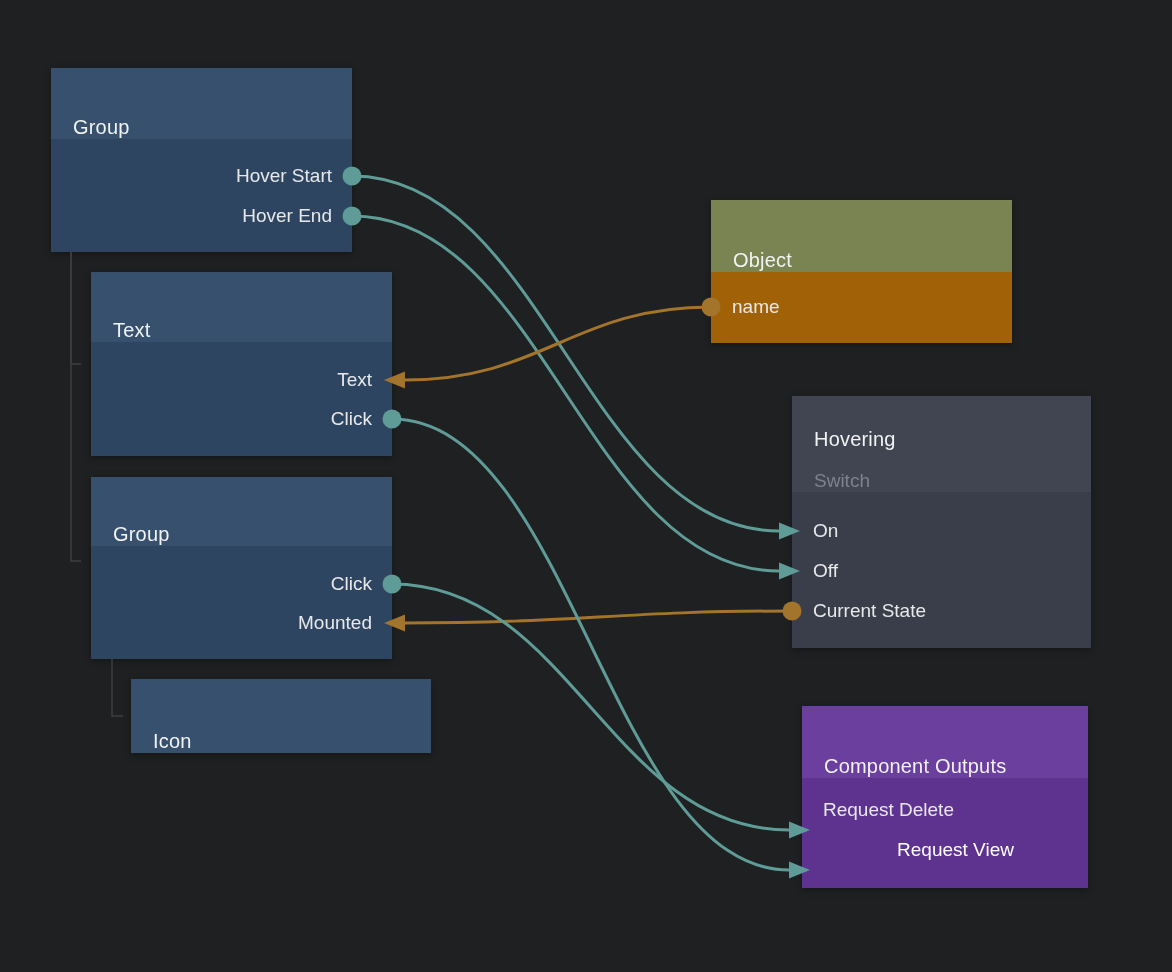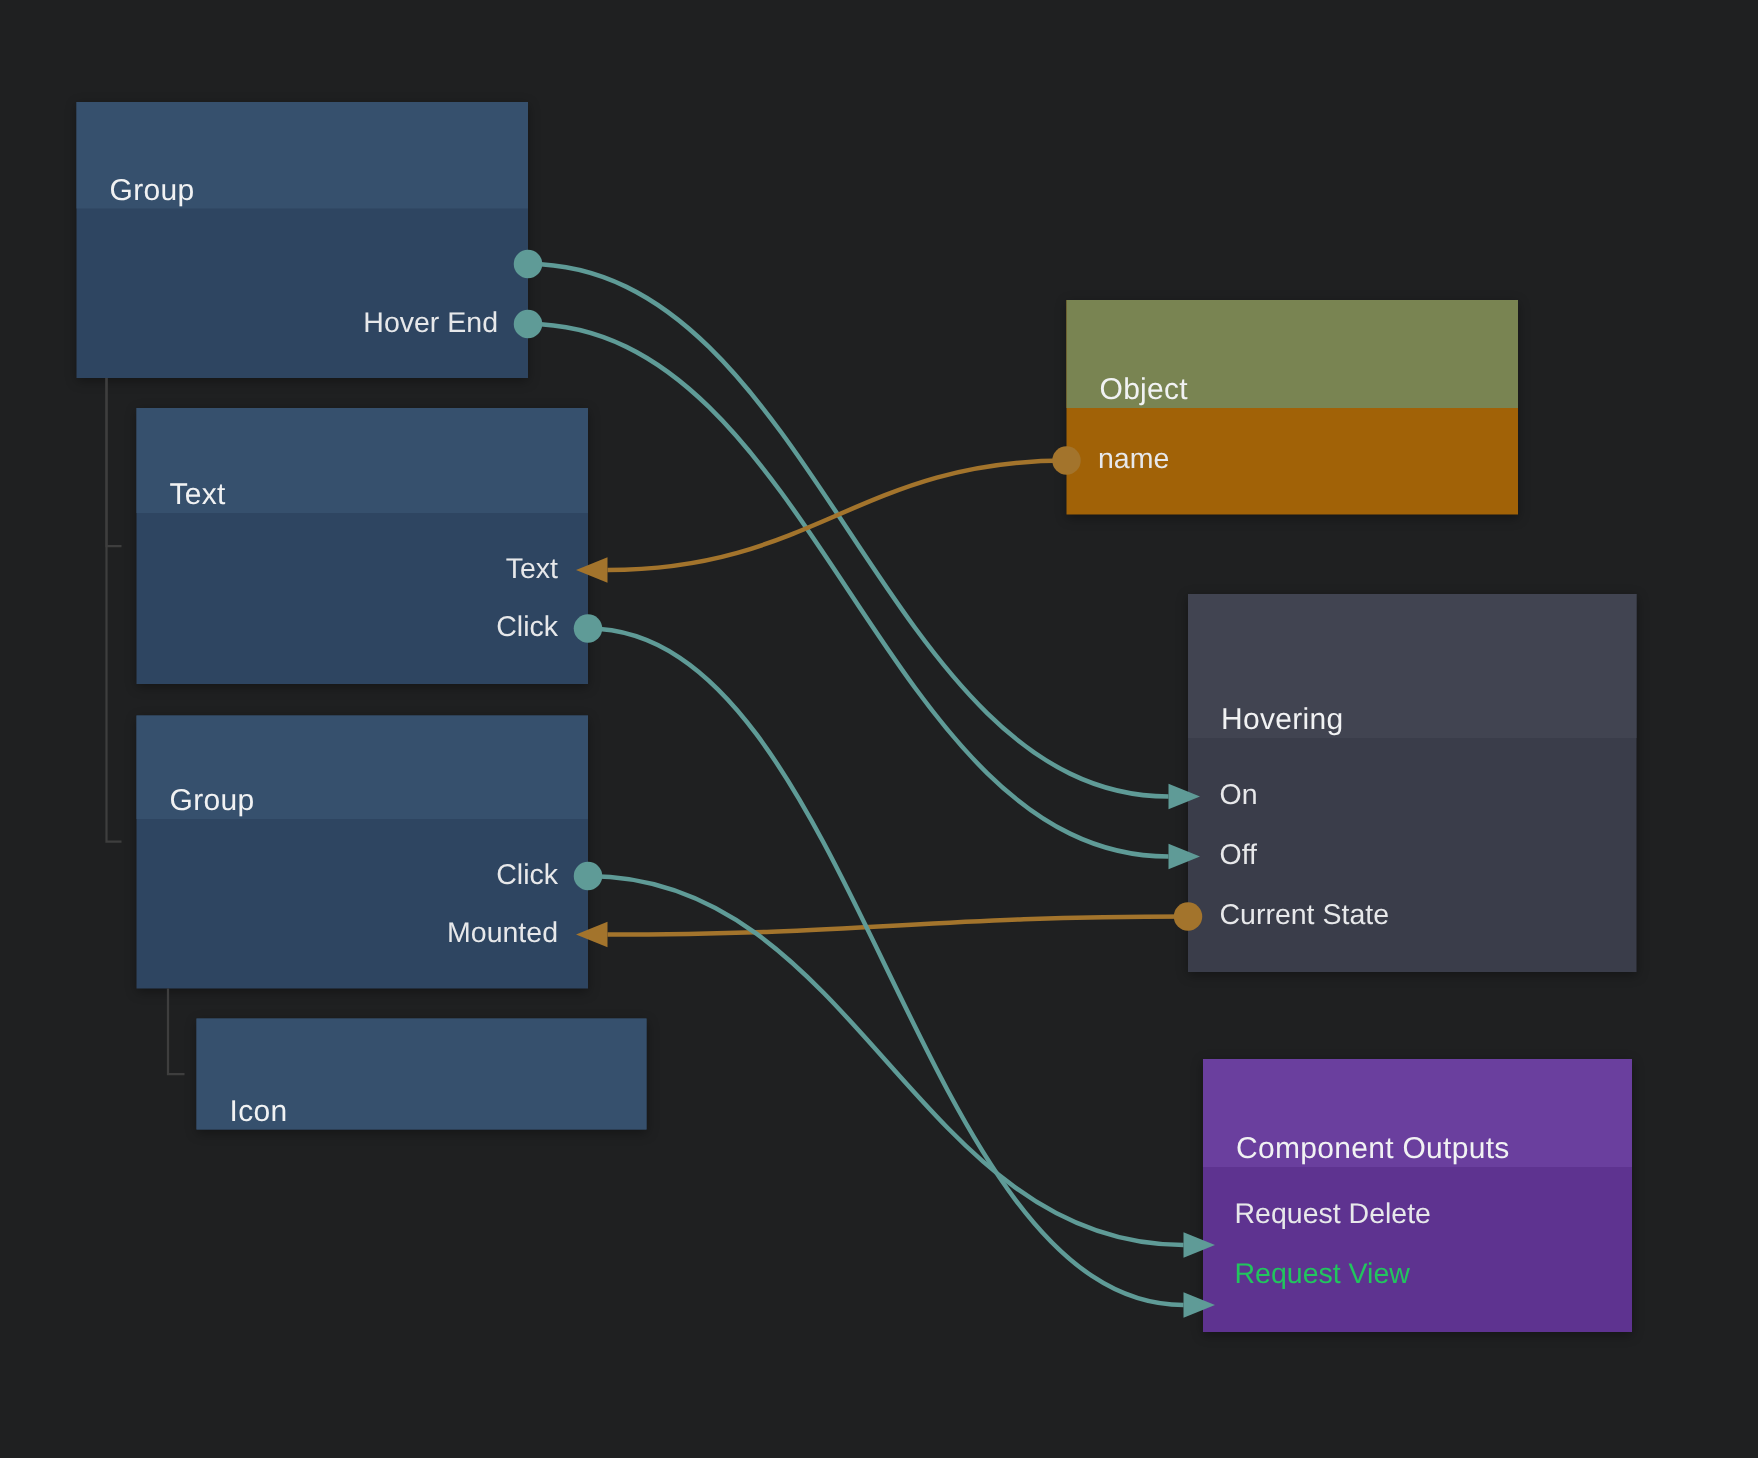--- a/index.html
+++ b/index.html
@@ -36,20 +36,21 @@
   #wires path, #wires circle, #wires polygon{pointer-events:auto;}
 </style>
 </head>
 <body style="background: rgb(31, 32, 33);">
 
 <div id="stage">
     <div class="node" style="left: 51px; top: 68px; width: 301px; height: 184px; background: rgb(46, 69, 97);">
       <div class="node-header" style="height: 71px; background: rgb(54, 80, 109);">
         <div class="node-title" style="color: rgb(241, 242, 243);">Group</div>
       </div>
+      <div class="port-row side-right" style="top: 88px; color: rgb(231, 232, 234);"><span>Hover Start</span></div>
       <div class="port-row side-right" style="top: 128px; color: rgb(231, 232, 234);"><span>Hover End</span></div>
     </div>
     <div class="node" style="left: 91px; top: 272px; width: 301px; height: 184px; background: rgb(46, 69, 97);">
       <div class="node-header" style="height: 70px; background: rgb(54, 80, 109);">
         <div class="node-title" style="color: rgb(241, 242, 243);">Text</div>
       </div>
       <div class="port-row side-right" style="top: 88px; color: rgb(231, 232, 234);"><span>Text</span></div>
       <div class="port-row side-right" style="top: 127px; color: rgb(231, 232, 234);"><span>Click</span></div>
     </div>
     <div class="node" style="left: 91px; top: 477px; width: 301px; height: 182px; background: rgb(46, 69, 97);">
@@ -66,31 +67,32 @@
     </div>
     <div class="node" style="left: 711px; top: 200px; width: 301px; height: 143px; background: #a16207;">
       <div class="node-header" style="height: 72px; background: rgb(121, 132, 82);">
         <div class="node-title" style="color: rgb(241, 242, 243);">Object</div>
       </div>
       <div class="port-row side-left" style="top: 87px; color: rgb(231, 232, 234);"><span>name</span></div>
     </div>
     <div class="node" style="left: 792px; top: 396px; width: 299px; height: 252px; background: rgb(58, 61, 74);">
       <div class="node-header" style="height: 96px; background: rgb(65, 68, 81); gap: 16px;">
         <div class="node-title" style="color: rgb(241, 242, 243);">Hovering</div>
+        <div class="node-subtitle" style="color: rgb(126, 129, 142);">Switch</div>
       </div>
       <div class="port-row side-left" style="top: 115px; color: rgb(231, 232, 234);"><span>On</span></div>
       <div class="port-row side-left" style="top: 155px; color: rgb(231, 232, 234);"><span>Off</span></div>
       <div class="port-row side-left" style="top: 195px; color: rgb(231, 232, 234);"><span>Current State</span></div>
     </div>
     <div class="node" style="left: 802px; top: 706px; width: 286px; height: 182px; background: rgb(94, 51, 144);">
       <div class="node-header" style="height: 72px; background: rgb(106, 63, 158);">
         <div class="node-title" style="color: rgb(241, 242, 243);">Component Outputs</div>
       </div>
       <div class="port-row side-left" style="top: 84px; color: rgb(231, 232, 234);"><span>Request Delete</span></div>
-      <div class="port-row side-left" style="top: 124px; color: #22c55e;"><span>Request View</span></div>
+      <div class="port-row side-left" style="top: 124px; color: #ffffff; text-align: center;"><span>Request View</span></div>
     </div>
   </div>
 <svg id="wires" width="1172" height="972" viewBox="0 0 1172 972">
     <path d="M 71 252 L 71 364 L 81 364" fill="none" stroke="#3e3e3e" stroke-width="1.5"></path>
     <path d="M 71 252 L 71 561 L 81 561" fill="none" stroke="#3e3e3e" stroke-width="1.5"></path>
     <path d="M 112 659 L 112 716 L 123 716" fill="none" stroke="#3e3e3e" stroke-width="1.5"></path>
     <path d="M 352 176 C 544.15 176 586.85 531 779 531" fill="none" stroke="#5f9b97" stroke-width="3"></path>
     <path d="M 352 216 C 544.15 216 586.85 571 779 571" fill="none" stroke="#5f9b97" stroke-width="3"></path>
     <path d="M 711 307 C 573.3 307 542.7 380 405 380" fill="none" stroke="#a3742c" stroke-width="3"></path>
     <path d="M 792 611 C 617.85 611 579.15 623 405 623" fill="none" stroke="#a3742c" stroke-width="3"></path>

